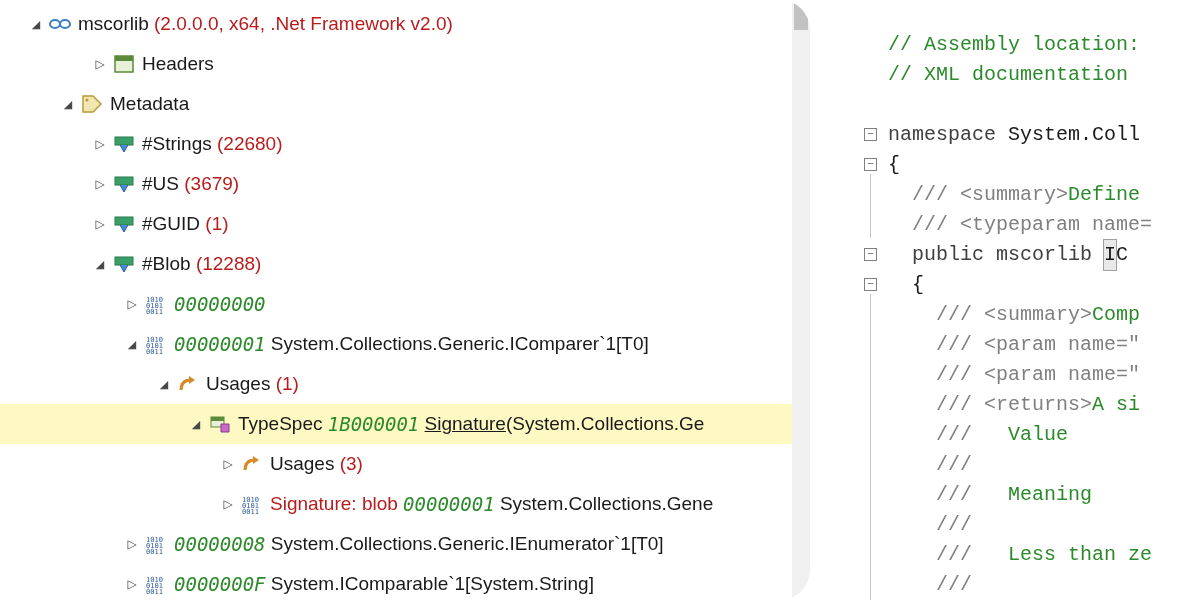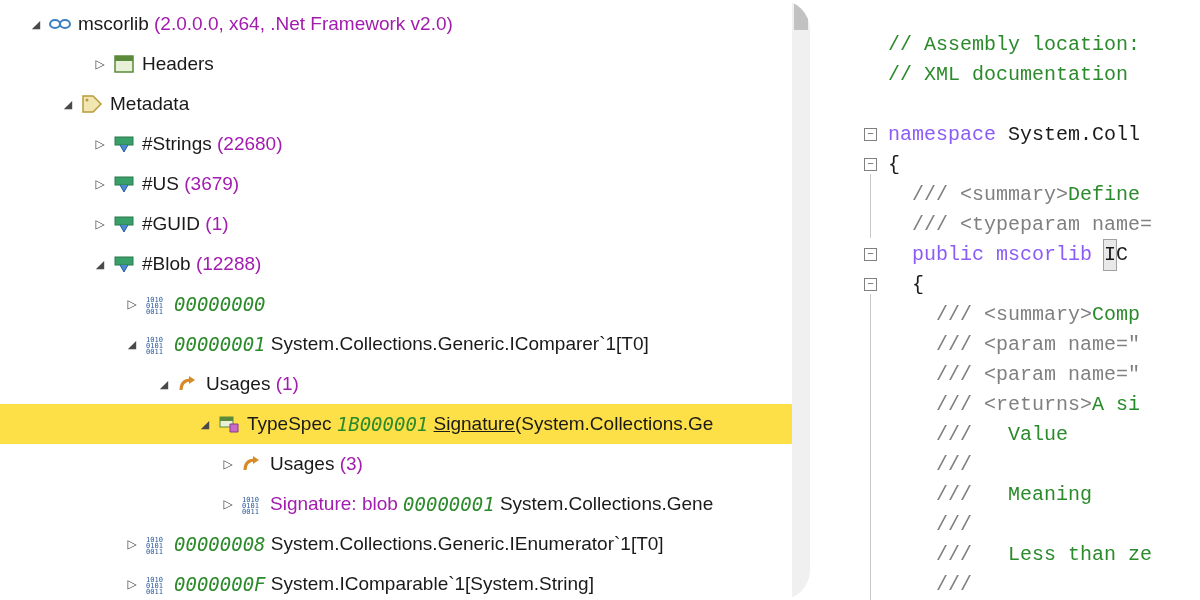--- a/index.html
+++ b/index.html
@@ -84,22 +84,21 @@
   }
   .tree-row {
     height: 40px;
     display: flex;
     align-items: center;
     white-space: nowrap;
     overflow: hidden;
     cursor: default;
   }
   .tree-row.selected {
-    background: #fde047;
-    padding-left: 9px;
+    background: #fef9c3;
   }
   .arrow {
     width: 16px;
     text-align: center;
     font-size: 12px;
     color: #4a4a4a;
     user-select: none;
     cursor: pointer;
     flex-shrink: 0;
   }
@@ -110,28 +109,28 @@
   .icon {
     width: 24px;
     height: 22px;
     display: inline-flex;
     align-items: center;
     justify-content: center;
     margin: 0 6px 0 4px;
     flex-shrink: 0;
   }
   .label { color: #1a1a1a; }
-  .dim { color: #a21caf; }
+  .dim { color: #b91c1c; }
   .addr { color: #2b8a2b; font-style: italic; font-family: Consolas, monospace; }
   .underline { text-decoration: underline; }
 
   
   .c-comment { color: #2b8a2b; margin-top: 16px; }
   .c-gray { color: #808080; }
-  .c-kw { color: #8b5cf6; font-family: Liberation Mono, monospace; }
+  .c-kw { color: #404040; font-family: Liberation Mono, monospace; }
   .c-type { color: #1a1a1a; }
   .c-cursor {
     display: inline-block;
     background: #e8e8e8;
     outline: 1px solid #a0a0a0;
   }
 </style>
 </head>
 <body>
 

